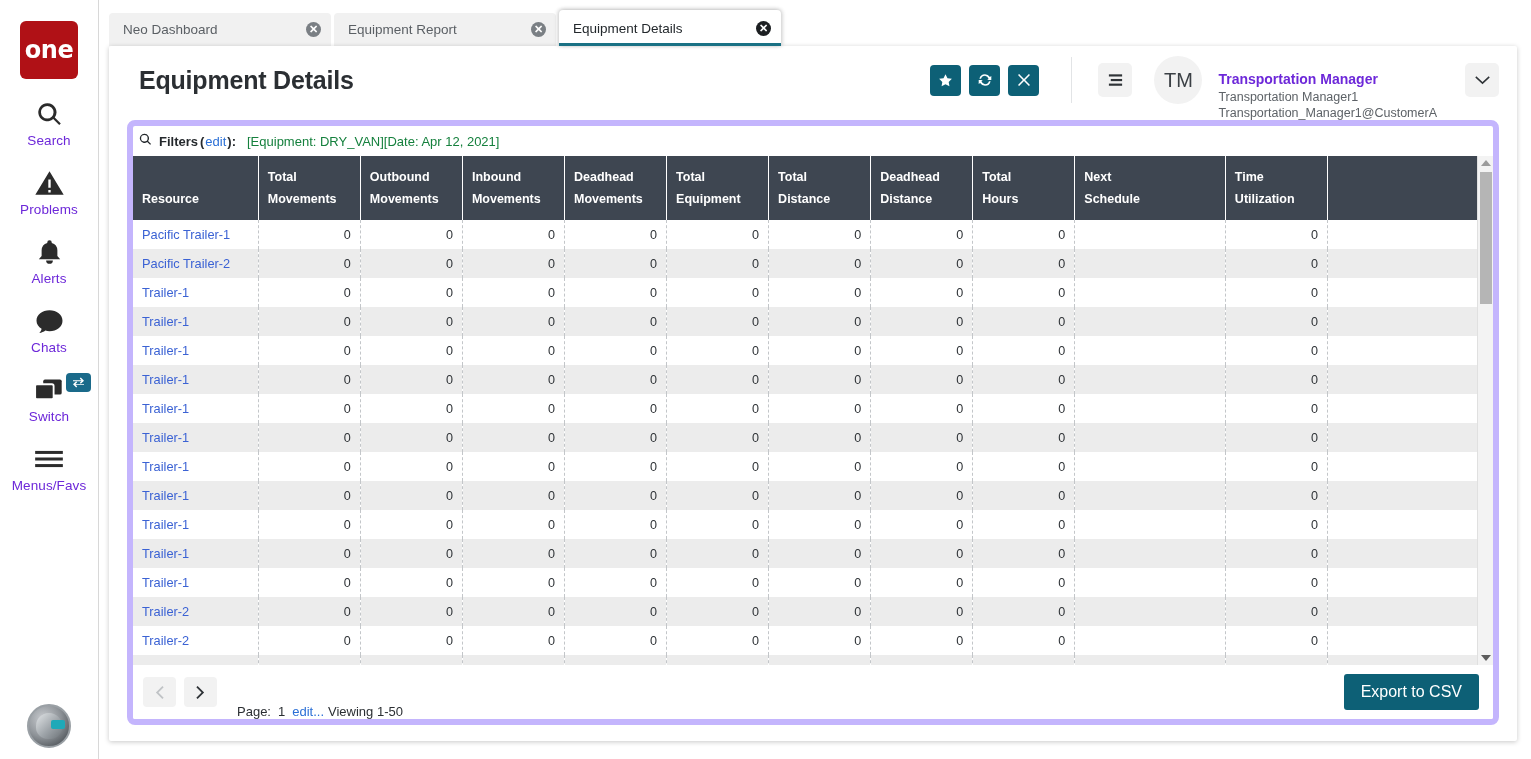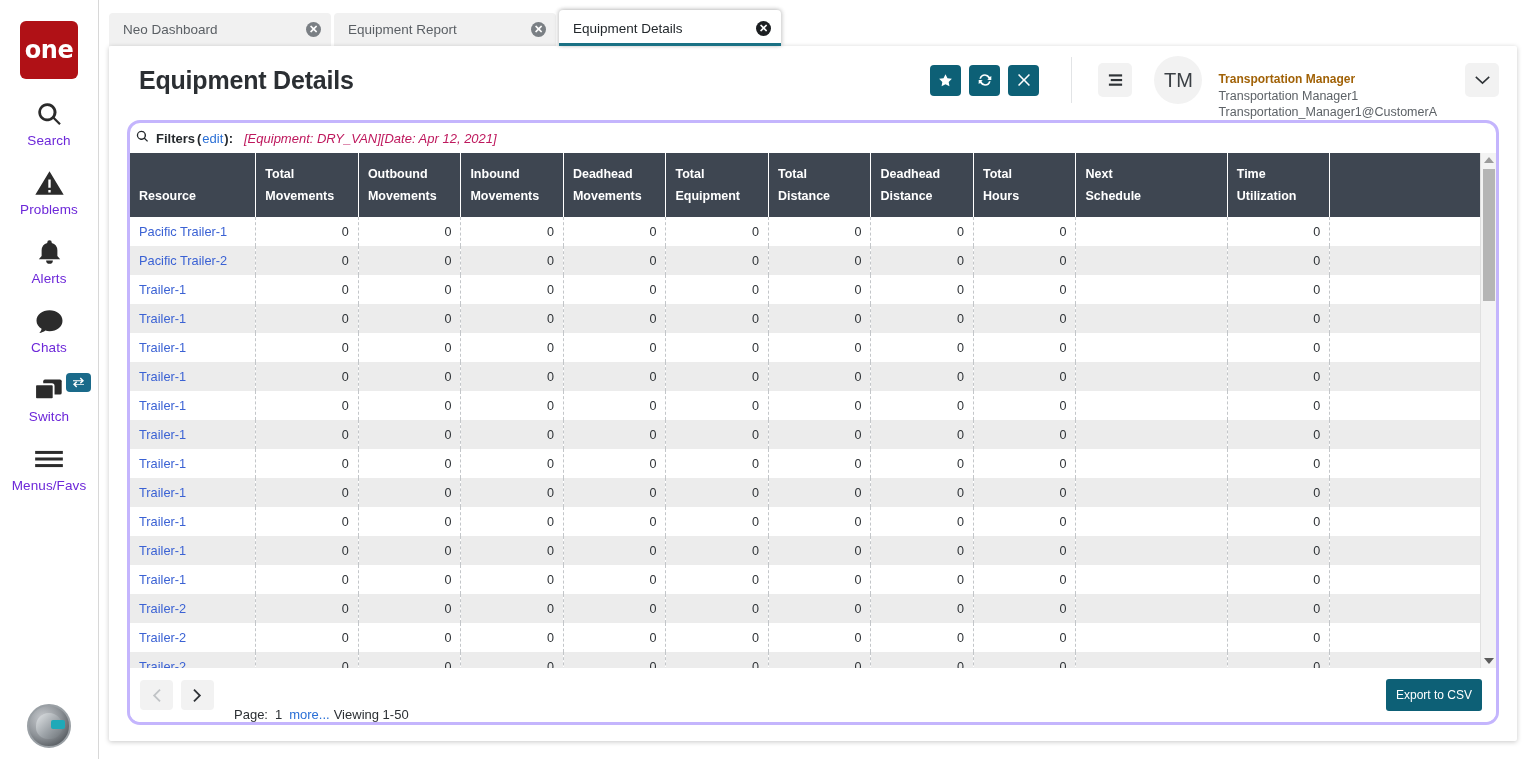--- a/index.html
+++ b/index.html
@@ -120,41 +120,41 @@
   #hdr-menu-btn {
     width: 34px; height: 34px; border-radius: 5px; background: #f2f2f2;
     display:flex; align-items:center; justify-content:center; cursor:pointer;
   }
   #avatar-circle {
     width: 48px; height: 48px; border-radius: 50%; background: #f2f2f2;
     display: flex; align-items: center; justify-content: center;
     font-size: 20px; color: #3b4045; margin-left: 22px; flex: 0 0 48px;
   }
   #user-block { margin-left: 16px; line-height: 1.28; }
-  #user-role { font-size: 12px; font-weight: 700; color: #a16207; margin-top: 32px; }
+  #user-role { font-size: 14px; font-weight: 700; color: #6d28d9; margin-top: 32px; }
   #user-name, #user-email { font-size: 12.5px; color: #5d6267; }
   #user-caret {
     width: 34px; height: 34px; border-radius: 5px; background: #f2f2f2;
     display:flex; align-items:center; justify-content:center; cursor:pointer;
     margin-left: 28px;
   }
 
   
   #body-panel {
     position: absolute; left: 18px; right: 18px; top: 74px; bottom: 16px;
-    border: 3px solid #c4b5fd; border-radius: 13px;
+    border: 6px solid #c4b5fd; border-radius: 8px;
     display: flex; flex-direction: column; overflow: hidden; background:#fff;
   }
   #filters-bar {
     height: 30px; display: flex; align-items: center; gap: 7px;
     padding: 0 4px 0 6px; font-size: 13px; color: #25292d; flex: 0 0 30px;
   }
   #filters-label { font-weight: 700; }
   #filters-edit { color: #2a6fd6; cursor: pointer; }
-  #filters-value { color: #be185d; margin-left: 4px; font-style: italic; }
+  #filters-value { color: #15803d; margin-left: 4px; }
 
   
   #table-wrap { flex: 1 1 auto; position: relative; overflow: hidden; display: flex; }
   #table-scroll { flex: 1 1 auto; overflow: hidden; position: relative; }
   table { border-collapse: collapse; width: 100%; table-layout: fixed; }
   thead th {
     background: #3e4651; color: #ffffff;
     font-size: 12.5px; font-weight: 700; text-align: left;
     padding: 11px 9px 10px 9px; vertical-align: top;
     border-right: 1px solid #fff; line-height: 1.72; height: 52px;
@@ -202,22 +202,22 @@
     display: flex; align-items: center; justify-content: center;
     cursor: pointer; margin-right: 8px;
   }
   .pg-btn.disabled { color: #c0c3c6; }
   #page-info { font-size: 13px; color: #2b2f33; margin-left: 12px; display: flex; gap: 7px; align-items: baseline; margin-top: 39px; }
   #page-info .lbl { font-weight: 400; }
   #page-info .num { font-weight: 400; }
   #page-more { color: #2a6fd6; cursor: pointer; }
   #footer-spacer { flex: 1 1 auto; }
   #export-btn {
-    background: #0d6076; color: #fff; font-size: 12px;
-    padding: 9px 10px; border-radius: 3px; cursor: pointer;
+    background: #0d6076; color: #fff; font-size: 16px;
+    padding: 9px 17px; border-radius: 3px; cursor: pointer;
   }
 </style>
 </head>
 <body>
 
 <div id="left-rail">
   <div id="brand-logo">one</div>
 
   <div class="rail-item">
     <span class="rail-icon">
@@ -683,21 +683,21 @@
             </svg>
         </div>
         <div class="pg-btn">
           <svg width="9" height="13" viewBox="0 0 9 14">
               <path d="M1.4 0L0 1.4 5.6 7 0 12.6 1.4 14l7-7z" fill="#2f3337"></path>
             </svg>
         </div>
         <div id="page-info">
           <span class="lbl">Page:</span>
           <span class="num">1</span>
-          <span id="page-more">more...</span>
+          <span id="page-more">edit...</span>
           <span style="margin-left:-3px">Viewing 1-50</span>
         </div>
         <div id="footer-spacer"></div>
         <div id="export-btn">Export to CSV</div>
       </div>
 
     </div>
   </div>
 </div>
 

